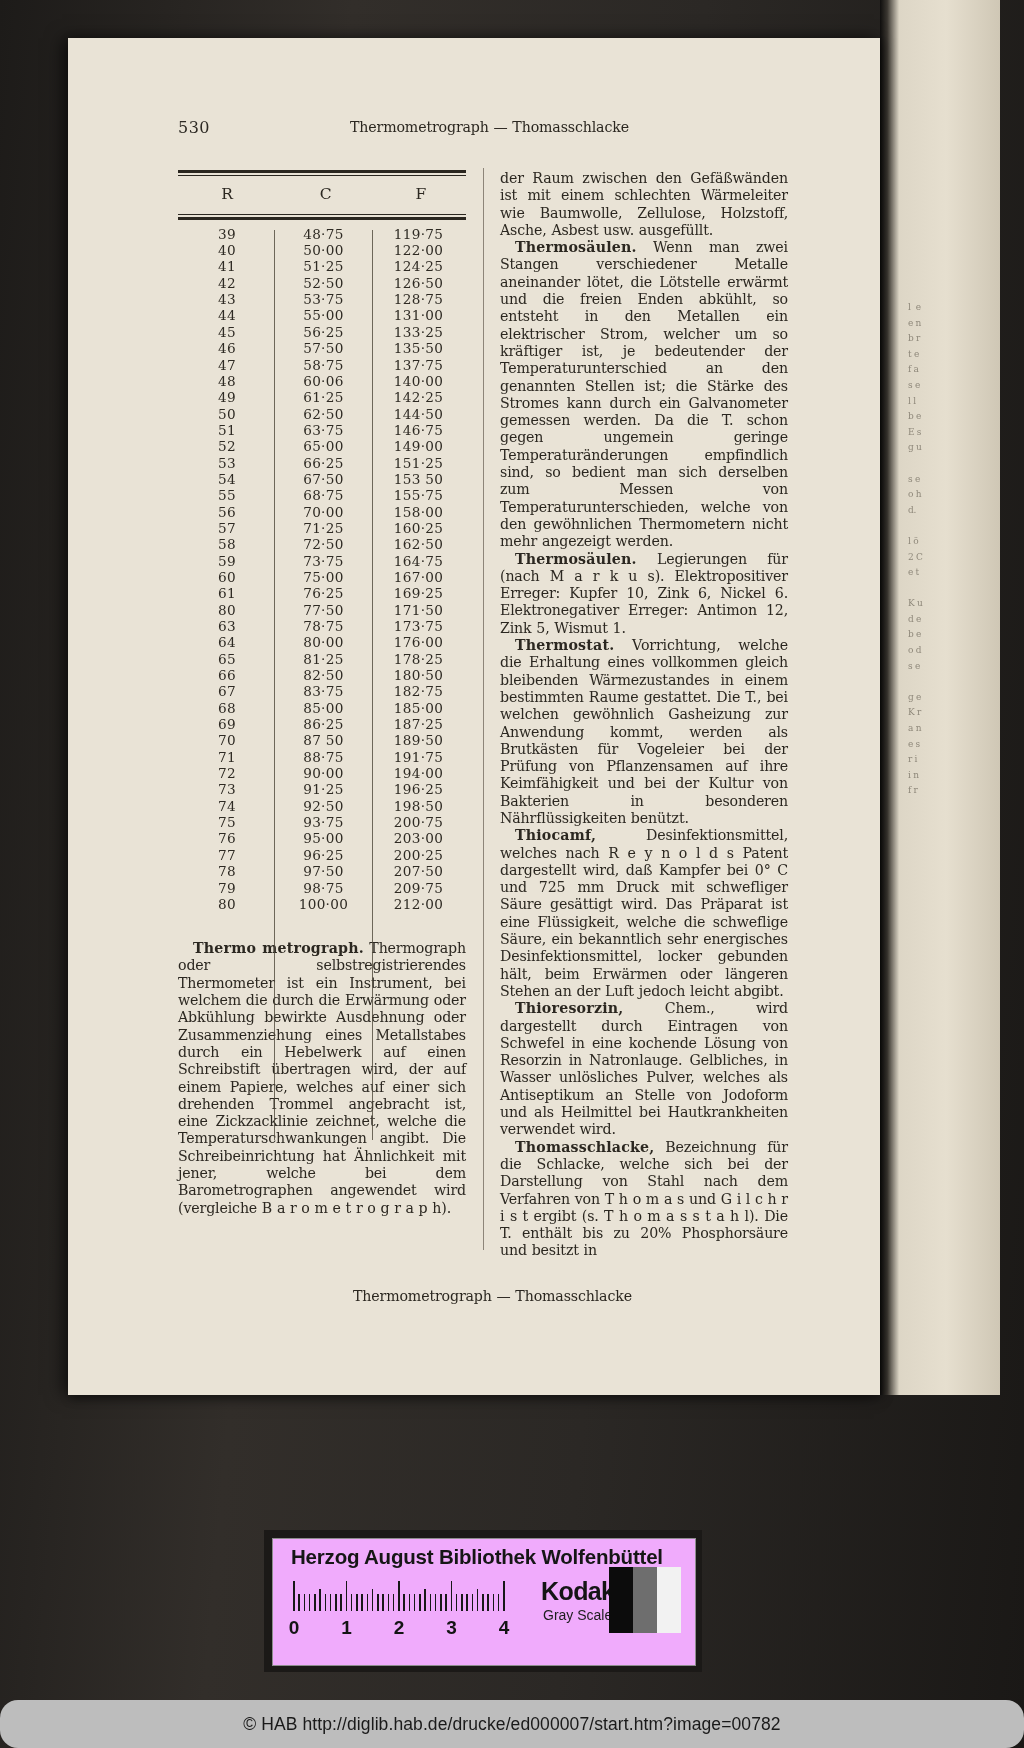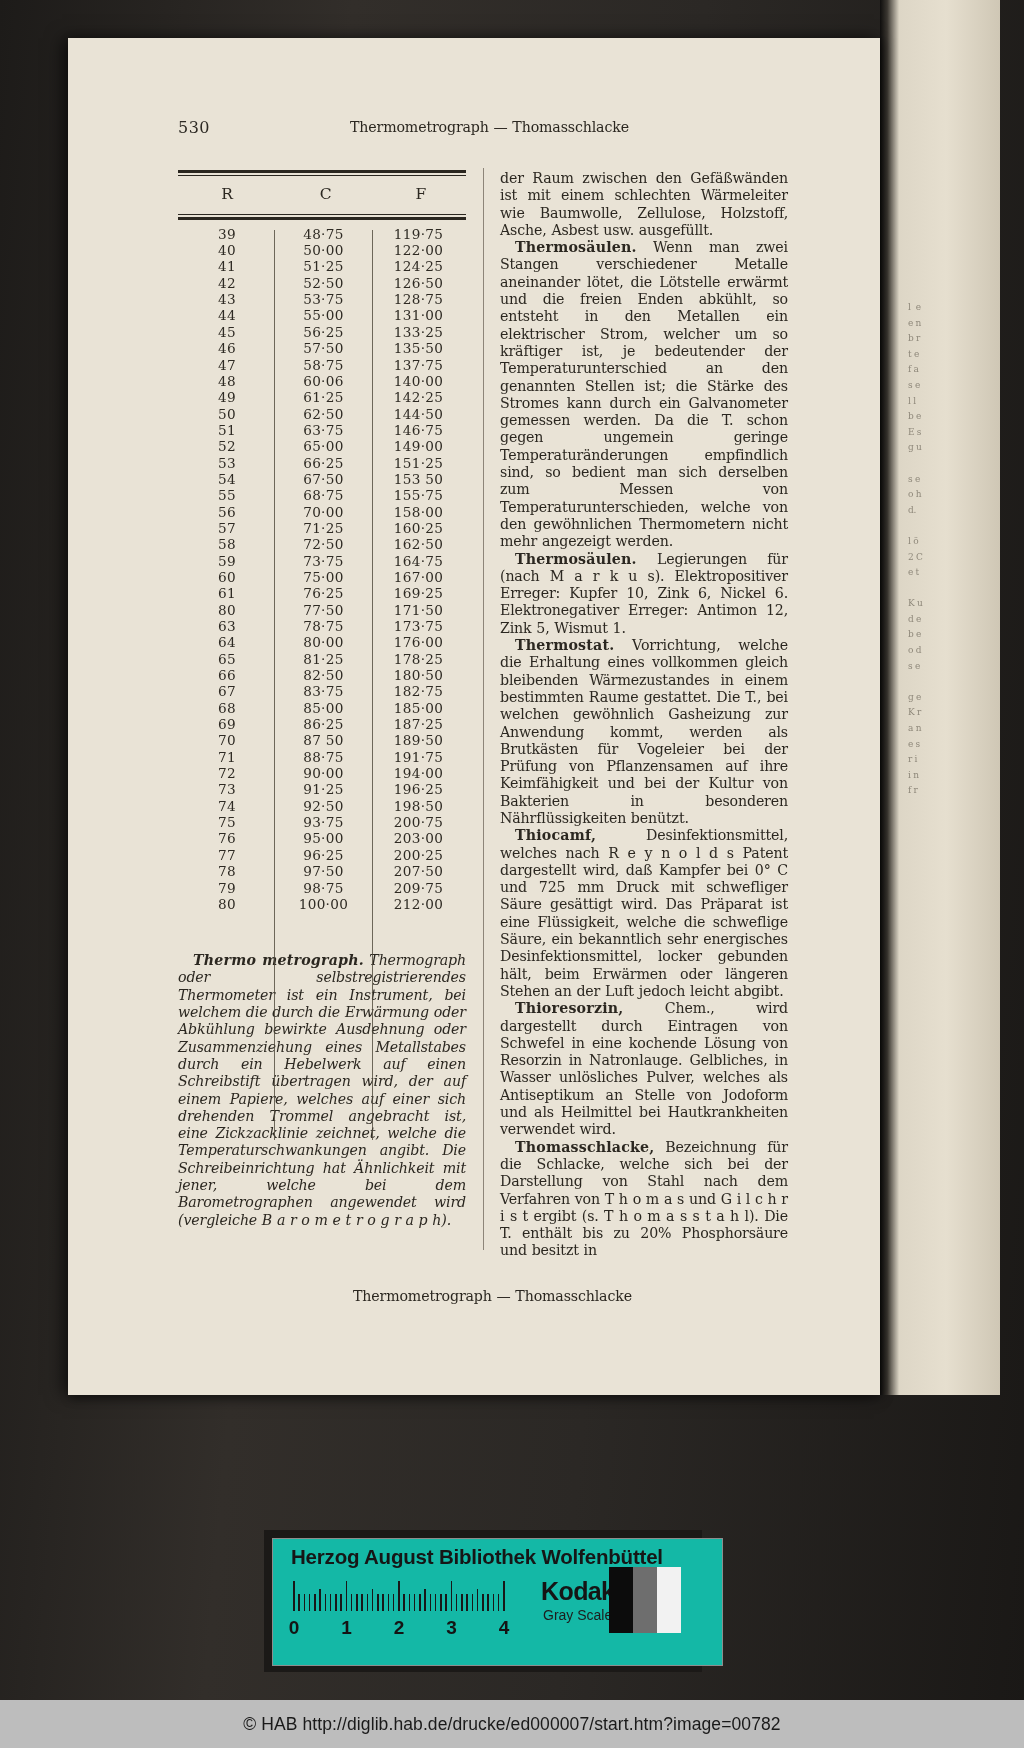--- a/index.html
+++ b/index.html
@@ -96,21 +96,21 @@
   #vr2{left:194px;top:4px;height:910px;}
   .after-head{height:1.1px;background:#2b2720;margin-top:0;}
   .after-head2{height:2.4px;background:#2b2720;margin-top:2.2px;}
 
   .para{margin:0 0 0 0;text-indent:15px;}
   .para.first{text-indent:15px;}
 
   
   .target-card{
     position:absolute;left:272px;top:1538px;width:422px;height:126px;
-    background:#14b8a6;border:1px solid #8d8d8d;padding-left:27px;
+    background:#f0abfc;border:1px solid #8d8d8d;
   }
   .target-frame{
     position:absolute;left:264px;top:1530px;width:438px;height:142px;
     background:#1b1917;
   }
   .tc-title{
     position:absolute;left:18px;top:6px;width:392px;
     font-family:"Liberation Sans",sans-serif;font-weight:bold;
     font-size:20.5px;color:#161616;letter-spacing:-.2px;white-space:nowrap;
   }
@@ -127,21 +127,21 @@
   }
   .grayscale-lbl{
     position:absolute;left:270px;top:68px;
     font-family:"Liberation Sans",sans-serif;font-size:14px;color:#1d1d1d;
   }
   .gs-patches{position:absolute;left:336px;top:28px;width:72px;height:66px;display:flex;}
   .gs-patches div{flex:1;height:100%;}
 
   .watermark-bar{
     position:absolute;left:0;top:1700px;width:1024px;height:48px;
-    background:#bdbdbd;display:flex;align-items:center;justify-content:center;
+    background:#bdbdbd;display:flex;align-items:center;justify-content:center;border-radius:18px;
   }
   .watermark-text{
     font-family:"Liberation Sans",sans-serif;font-size:17.5px;color:#1a1a1a;
     letter-spacing:.1px;
   }
 </style>
 </head>
 <body>
 
 <div class="scan-backdrop"></div>
@@ -394,21 +394,21 @@
                   <tr>
                     <td class="c1">80</td>
                     <td class="c2">100·00</td>
                     <td class="c3">212·00</td>
                   </tr>
                 </tbody>
             </table>
           </div>
         </div>
 
-        <div class="fraktur" style="margin-top:40px;font-style:italic;">
+        <div class="fraktur" style="margin-top:28px;">
           <p class="para first">
             <span class="hw">Thermo metrograph.</span><span> Thermograph oder selbstregistrierendes Thermometer ist ein Instrument, bei welchem die durch die Erwärmung oder Abkühlung bewirkte Ausdehnung oder Zusammenziehung eines Metallstabes durch ein Hebelwerk auf einen Schreibstift übertragen wird, der auf einem Papiere, welches auf einer sich drehenden Trommel angebracht ist, eine Zickzacklinie zeichnet, welche die Temperaturschwankungen angibt. Die Schreibeinrichtung hat Ähnlichkeit mit jener, welche bei dem Barometrographen angewendet wird (vergleiche B a r o m e t r o g r a p h).</span>
           </p>
         </div>
       </div>
 
       <div class="col-right fraktur">
         <p class="para" style="text-indent:0;">
           <span>der Raum zwischen den Gefäßwänden ist mit einem schlechten Wärmeleiter wie Baumwolle, Zellulose, Holzstoff, Asche, Asbest usw. ausgefüllt.</span>
         </p>

